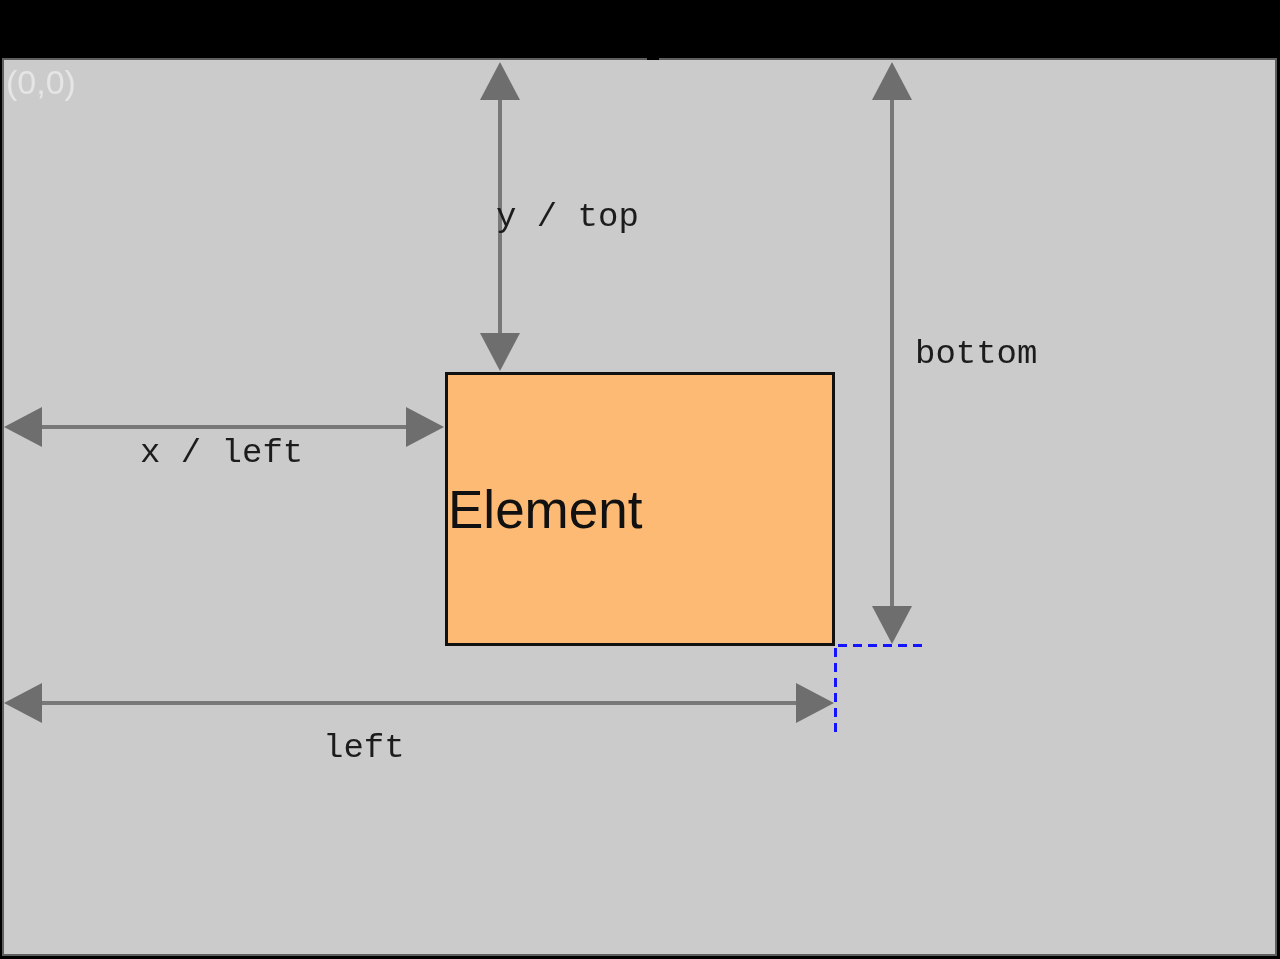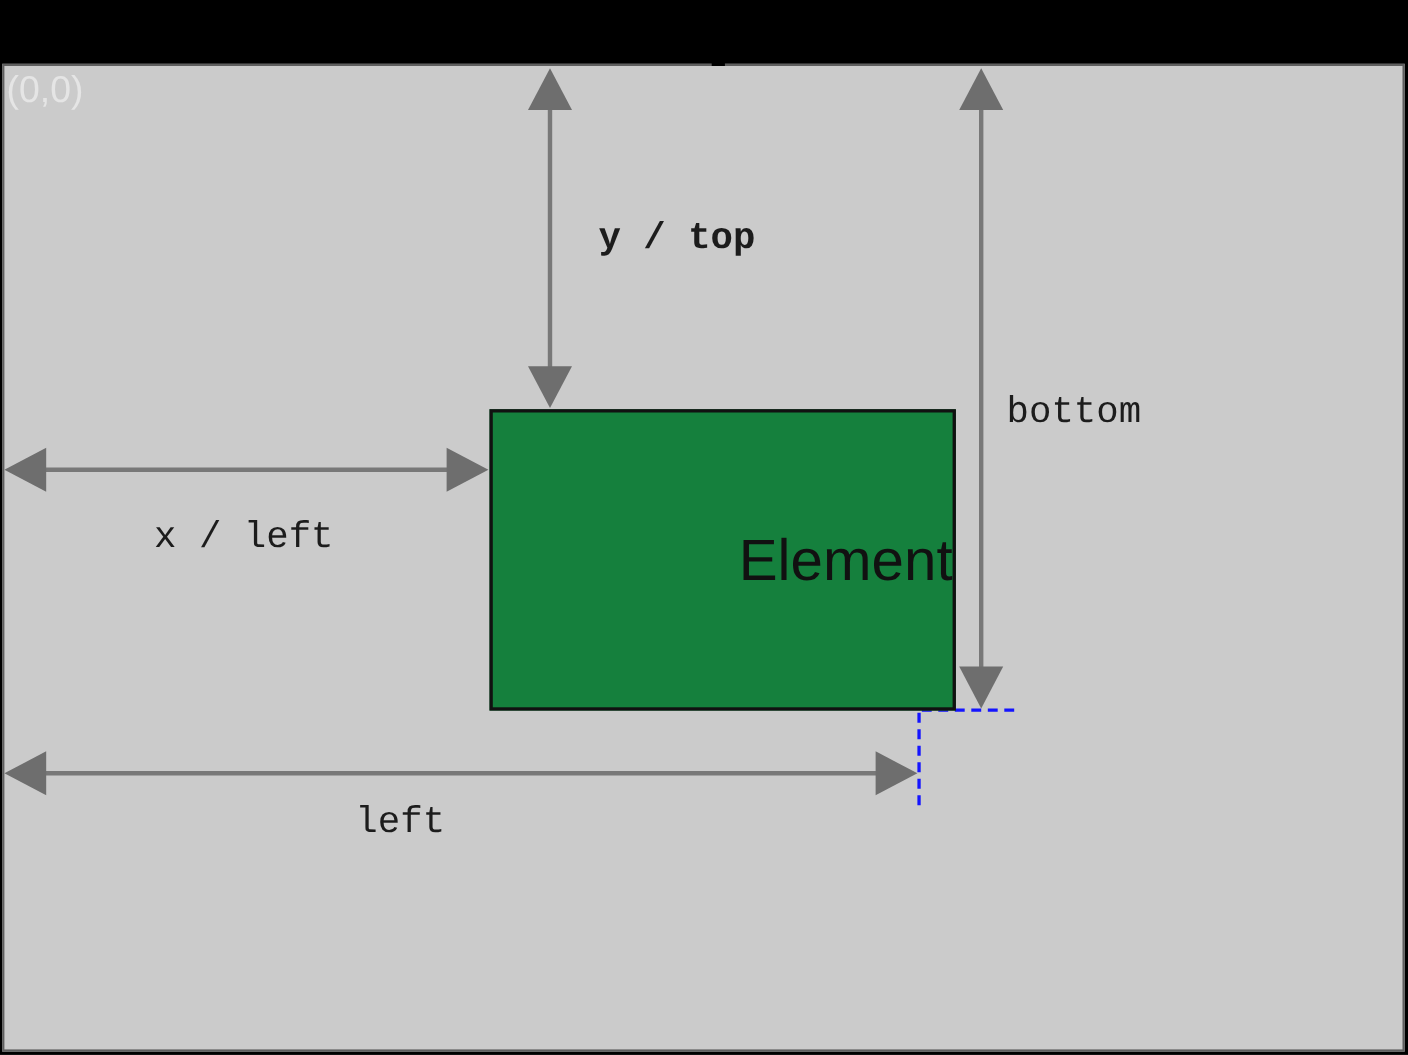--- a/index.html
+++ b/index.html
@@ -31,31 +31,31 @@
   .origin-label {
     position: absolute; left: 6px; top: 64px;
     font-size: 34px; color: #e5e5e5; line-height: 1.1;
   }
   .mono-label {
     position: absolute;
     font-family: "Liberation Mono", monospace;
     font-size: 34px; color: #1c1c1c;
     line-height: 1; white-space: pre;
   }
-  .label-y-top  { left: 544px; top: 200px; font-weight: bold; }
-  .label-bottom { left: 915px; top: 337px; margin-top: 22px; }
-  .label-x-left { left: 140px; top: 472px; text-align: right; }
+  .label-y-top  { left: 496px; top: 200px; }
+  .label-bottom { left: 915px; top: 337px; }
+  .label-x-left { left: 140px; top: 436px; text-align: right; }
   .label-right  { left: 323px; top: 731px; }
   .element-box {
     position: absolute; left: 445px; top: 372px;
-    width: 424px; height: 274px;
+    width: 390px; height: 274px;
     box-sizing: border-box;
-    background: #15803d;
+    background: #fdba74;
     border: 3px solid #111111;
-    display: flex; align-items: center; justify-content: flex-end;
+    display: flex; align-items: center; justify-content: flex-start;
   }
   .element-label { font-size: 53px; color: #111111; }
 </style>
 </head>
 <body>
 
 <div class="viewport"></div>
 <div class="top-bar-notch"></div>
 
 <svg class="diagram-svg" viewBox="0 0 1280 959">

